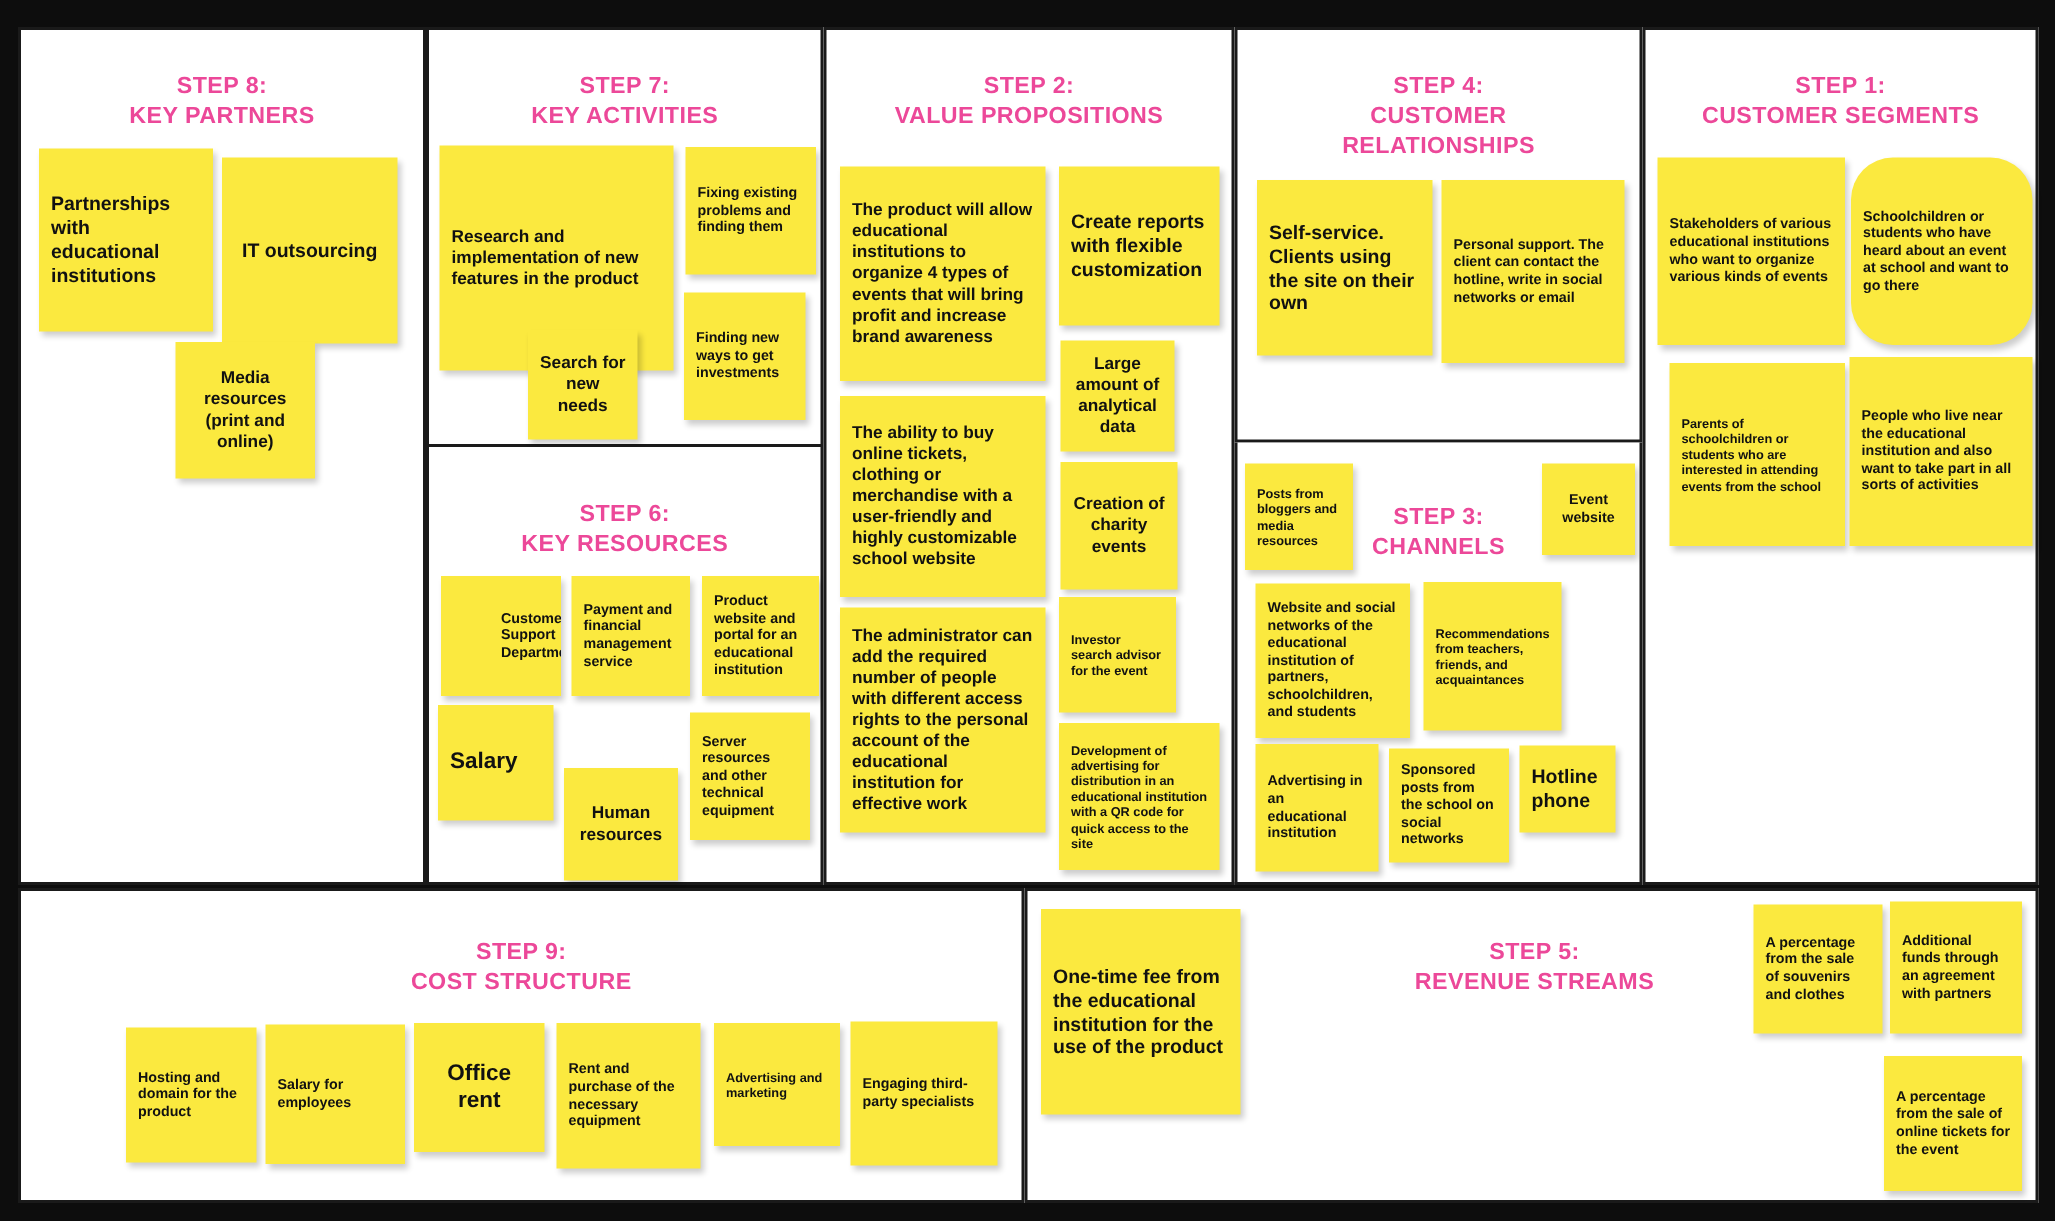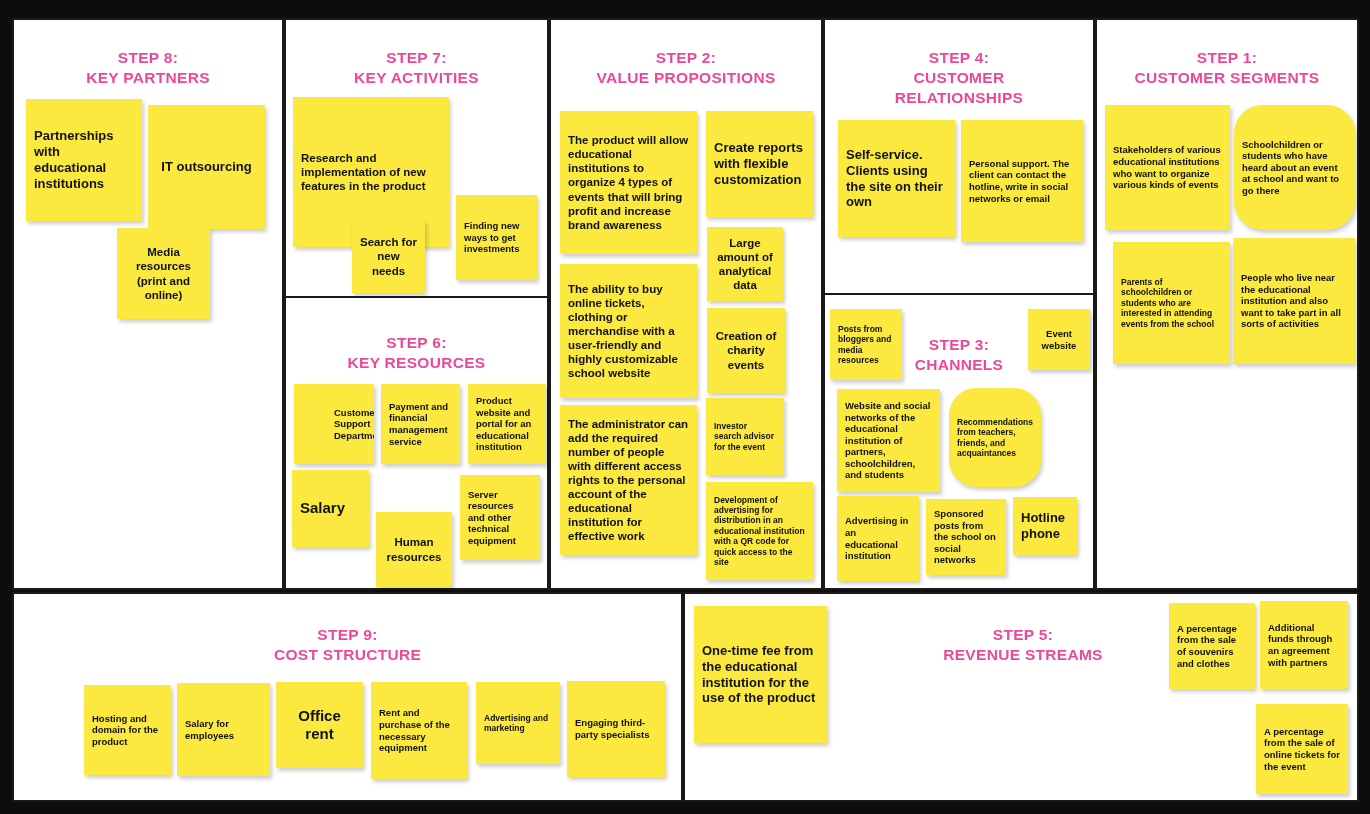--- a/index.html
+++ b/index.html
@@ -71,20 +71,23 @@
       <span>Media resources (print and online)</span>
       </div>
   </div>
 
   <div class="panel" style="left:284px; top:18px; width:265px; height:280px;">
     <div class="title" style="top:28px;">STEP 7:
 KEY ACTIVITIES</div>
     <div class="note lft s-md" style="left:7px; top:77px; width:156px; height:150px;">
       <span>Research and implementation of new features in the product</span>
       </div>
+    <div class="note lft s-xs" style="left:171px; top:78px; width:87px; height:85px;">
+      <span>Fixing existing problems and finding them</span>
+      </div>
     <div class="note ctr s-md" style="left:66px; top:200px; width:73px; height:73px;">
       <span>Search for new needs</span>
       </div>
     <div class="note lft s-xs" style="left:170px; top:175px; width:81px; height:85px;">
       <span>Finding new ways to get investments</span>
       </div>
   </div>
 
   <div class="panel noborder-top" style="left:284px; top:298px; width:265px; height:292px;">
     <div class="title" style="top:35px;">STEP 6:
@@ -155,21 +158,21 @@
 CHANNELS</div>
     <div class="note lft s-xxs" style="left:5px; top:14px; width:72px; height:71px;">
       <span>Posts from bloggers and media resources</span>
       </div>
     <div class="note ctr s-xs" style="left:203px; top:14px; width:62px; height:61px;">
       <span>Event website</span>
       </div>
     <div class="note lft s-xs" style="left:12px; top:94px; width:103px; height:103px;">
       <span>Website and social networks of the educational institution of partners, schoolchildren, and students</span>
       </div>
-    <div class="note lft s-xxs" style="left:124px; top:93px; width:92px; height:99px;border-radius:27px;">
+    <div class="note lft s-xxs" style="left:124px; top:93px; width:92px; height:99px;">
       <span>Recommendations from teachers, friends, and acquaintances</span>
       </div>
     <div class="note lft s-xs" style="left:12px; top:201px; width:82px; height:85px;">
       <span>Advertising in an educational institution</span>
       </div>
     <div class="note lft s-xs" style="left:101px; top:204px; width:80px; height:76px;">
       <span>Sponsored posts from the school on social networks</span>
       </div>
     <div class="note lft s-lg" style="left:188px; top:202px; width:64px; height:58px;">
       <span>Hotline phone</span>

